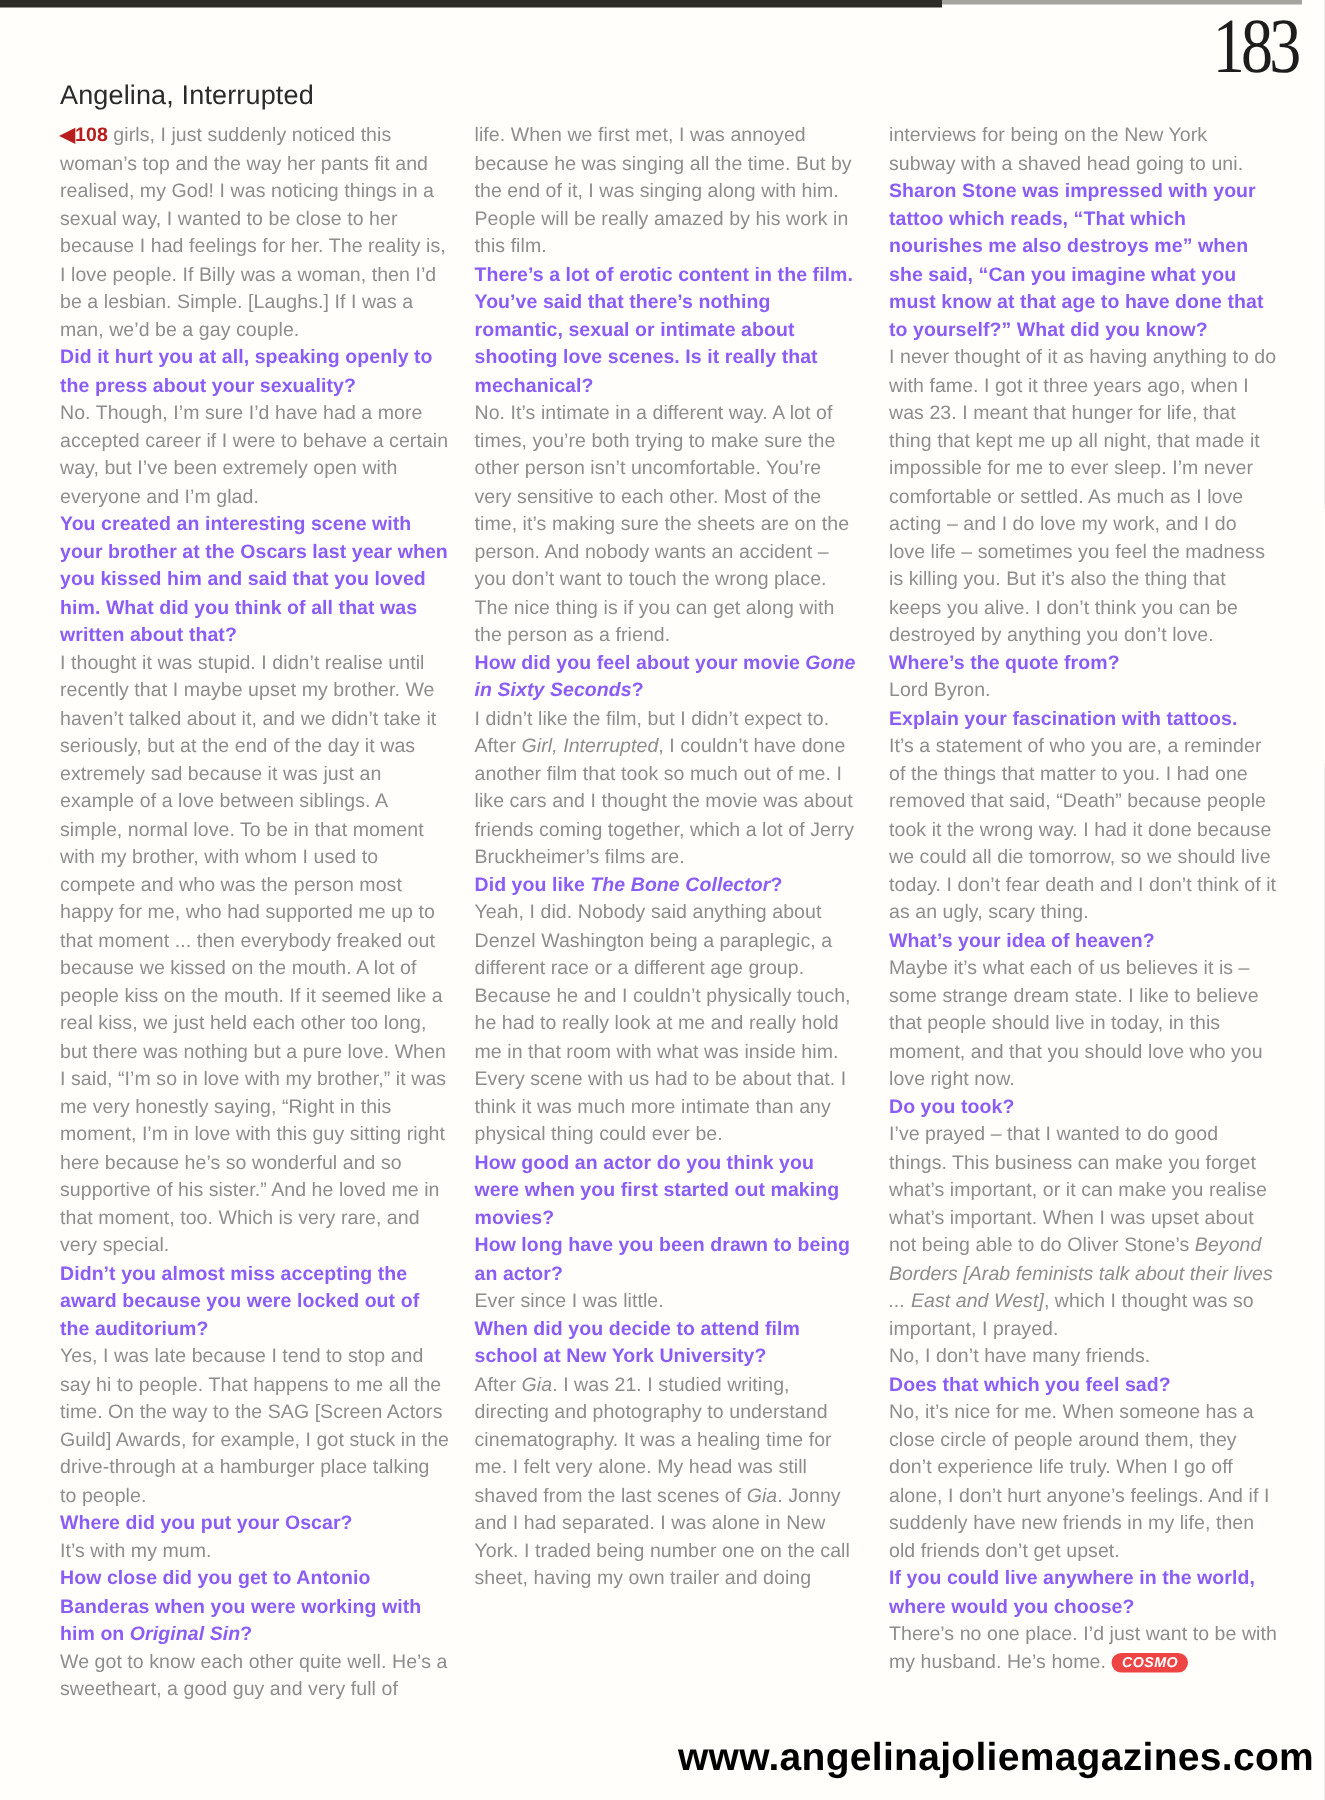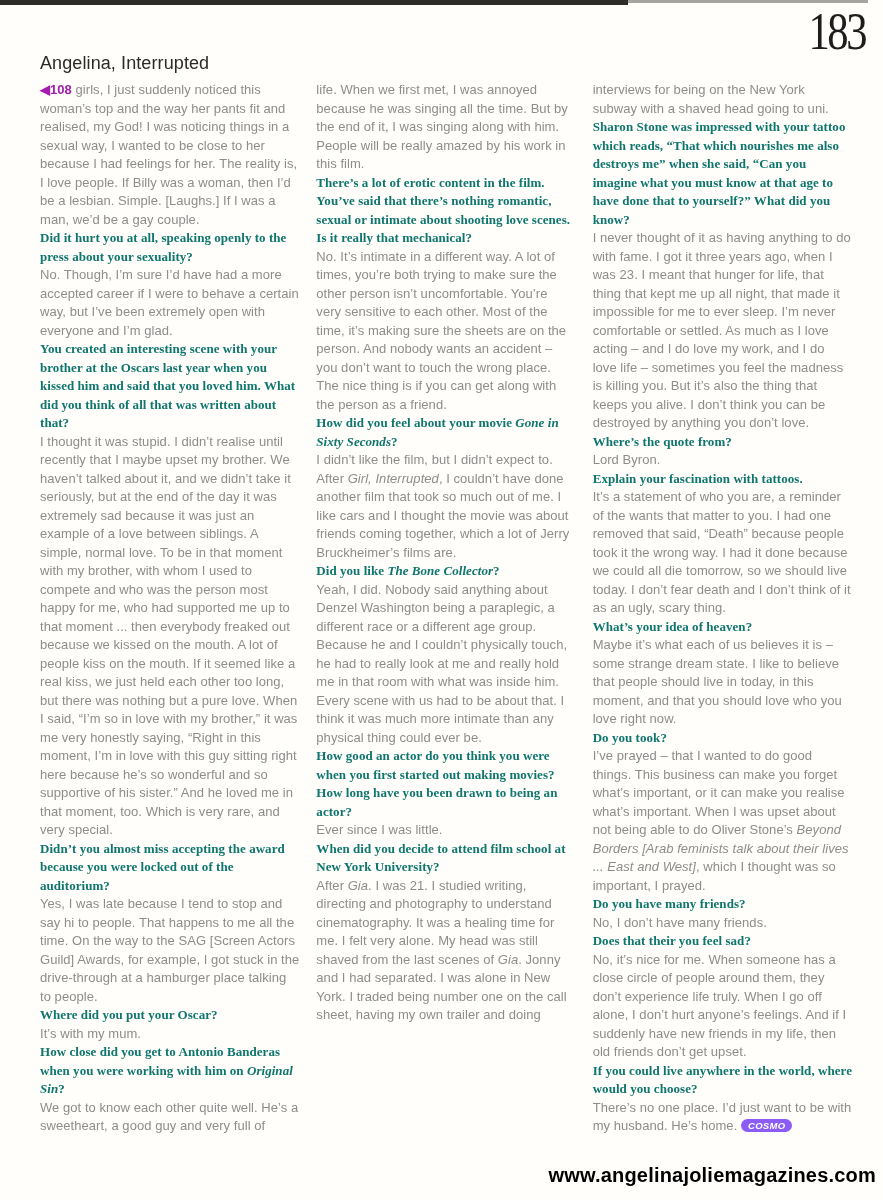--- a/index.html
+++ b/index.html
@@ -42,36 +42,36 @@
     width:812px;
     display:flex; gap:17px;
   }
   .col { flex:1 1 0; min-width:0; }
   .col p {
     margin:0; padding:0;
     font-size:13px;
     line-height:18.5px;
     letter-spacing:.05px;
   }
-  .col p.q { font-weight:bold; color:#0f766e;font-family:Liberation Serif, serif; }
+  .col p.q { font-weight:bold; color:#8b5cf6; }
   .col p.a { color:#8d8d8d; }
-  .marker { color:#a21caf; font-weight:bold; font-style:normal; }
+  .marker { color:#b91c1c; font-weight:bold; font-style:normal; }
   .badge {
     display:inline-block;
-    background:#8b5cf6; color:#ffffff;
+    background:#ef4444; color:#ffffff;
     font-weight:bold; font-style:italic;
     font-size:9.5px; line-height:13px;
     padding:0 7px;
     border-radius:8px;
     letter-spacing:.3px;
     vertical-align:1px;
   }
   .footer-url {
     position:absolute; right:7px; bottom:13px;
-    font-weight:bold; font-size:20px;
+    font-weight:bold; font-size:26px;
     color:#000000; letter-spacing:.2px;
   }
 </style>
 </head>
 <body>
 
 <div class="page">
   <div class="top-scan-bar"></div>
   <div class="top-scan-bar2"></div>
   <div class="page-number">183</div>
@@ -104,27 +104,26 @@
         <p class="q"><span>When did you decide to attend film school at New York University?</span></p>
         <p class="a"><span>After </span><i>Gia</i><span>. I was 21. I studied writing, directing and photography to understand cinematography. It was a healing time for me. I felt very alone. My head was still shaved from the last scenes of </span><i>Gia</i><span>. Jonny and I had separated. I was alone in New York. I traded being number one on the call sheet, having my own trailer and doing</span></p>
       </div>
     <div class="col">
         <p class="a"><span>interviews for being on the New York subway with a shaved head going to uni.</span></p>
         <p class="q"><span>Sharon Stone was impressed with your tattoo which reads, “That which nourishes me also destroys me” when she said, “Can you imagine what you must know at that age to have done that to yourself?” What did you know?</span></p>
         <p class="a"><span>I never thought of it as having anything to do with fame. I got it three years ago, when I was 23. I meant that hunger for life, that thing that kept me up all night, that made it impossible for me to ever sleep. I’m never comfortable or settled. As much as I love acting – and I do love my work, and I do love life – sometimes you feel the madness is killing you. But it’s also the thing that keeps you alive. I don’t think you can be destroyed by anything you don’t love.</span></p>
         <p class="q"><span>Where’s the quote from?</span></p>
         <p class="a"><span>Lord Byron.</span></p>
         <p class="q"><span>Explain your fascination with tattoos.</span></p>
-        <p class="a"><span>It’s a statement of who you are, a reminder of the wants that matter to you. I had one removed that said, “Death” because people took it the wrong way. I had it done because we could all die tomorrow, so we should live today. I don’t fear death and I don’t think of it as an ugly, scary thing.</span></p>
+        <p class="a"><span>It’s a statement of who you are, a reminder of the things that matter to you. I had one removed that said, “Death” because people took it the wrong way. I had it done because we could all die tomorrow, so we should live today. I don’t fear death and I don’t think of it as an ugly, scary thing.</span></p>
         <p class="q"><span>What’s your idea of heaven?</span></p>
         <p class="a"><span>Maybe it’s what each of us believes it is – some strange dream state. I like to believe that people should live in today, in this moment, and that you should love who you love right now.</span></p>
         <p class="q"><span>Do you took?</span></p>
         <p class="a"><span>I’ve prayed – that I wanted to do good things. This business can make you forget what’s important, or it can make you realise what’s important. When I was upset about not being able to do Oliver Stone’s </span><i>Beyond Borders [Arab feminists talk about their lives ... East and West]</i><span>, which I thought was so important, I prayed.</span></p>
-        <p class="q"><span>Do you have many friends?</span></p>
         <p class="a"><span>No, I don’t have many friends.</span></p>
-        <p class="q"><span>Does that their you feel sad?</span></p>
+        <p class="q"><span>Does that which you feel sad?</span></p>
         <p class="a"><span>No, it’s nice for me. When someone has a close circle of people around them, they don’t experience life truly. When I go off alone, I don’t hurt anyone’s feelings. And if I suddenly have new friends in my life, then old friends don’t get upset.</span></p>
         <p class="q"><span>If you could live anywhere in the world, where would you choose?</span></p>
         <p class="a"><span>There’s no one place. I’d just want to be with my husband. He’s home. </span><span class="badge">COSMO</span></p>
       </div>
   </div>
   <div class="footer-url">www.angelinajoliemagazines.com</div>
 </div>
 
 </body></html>

